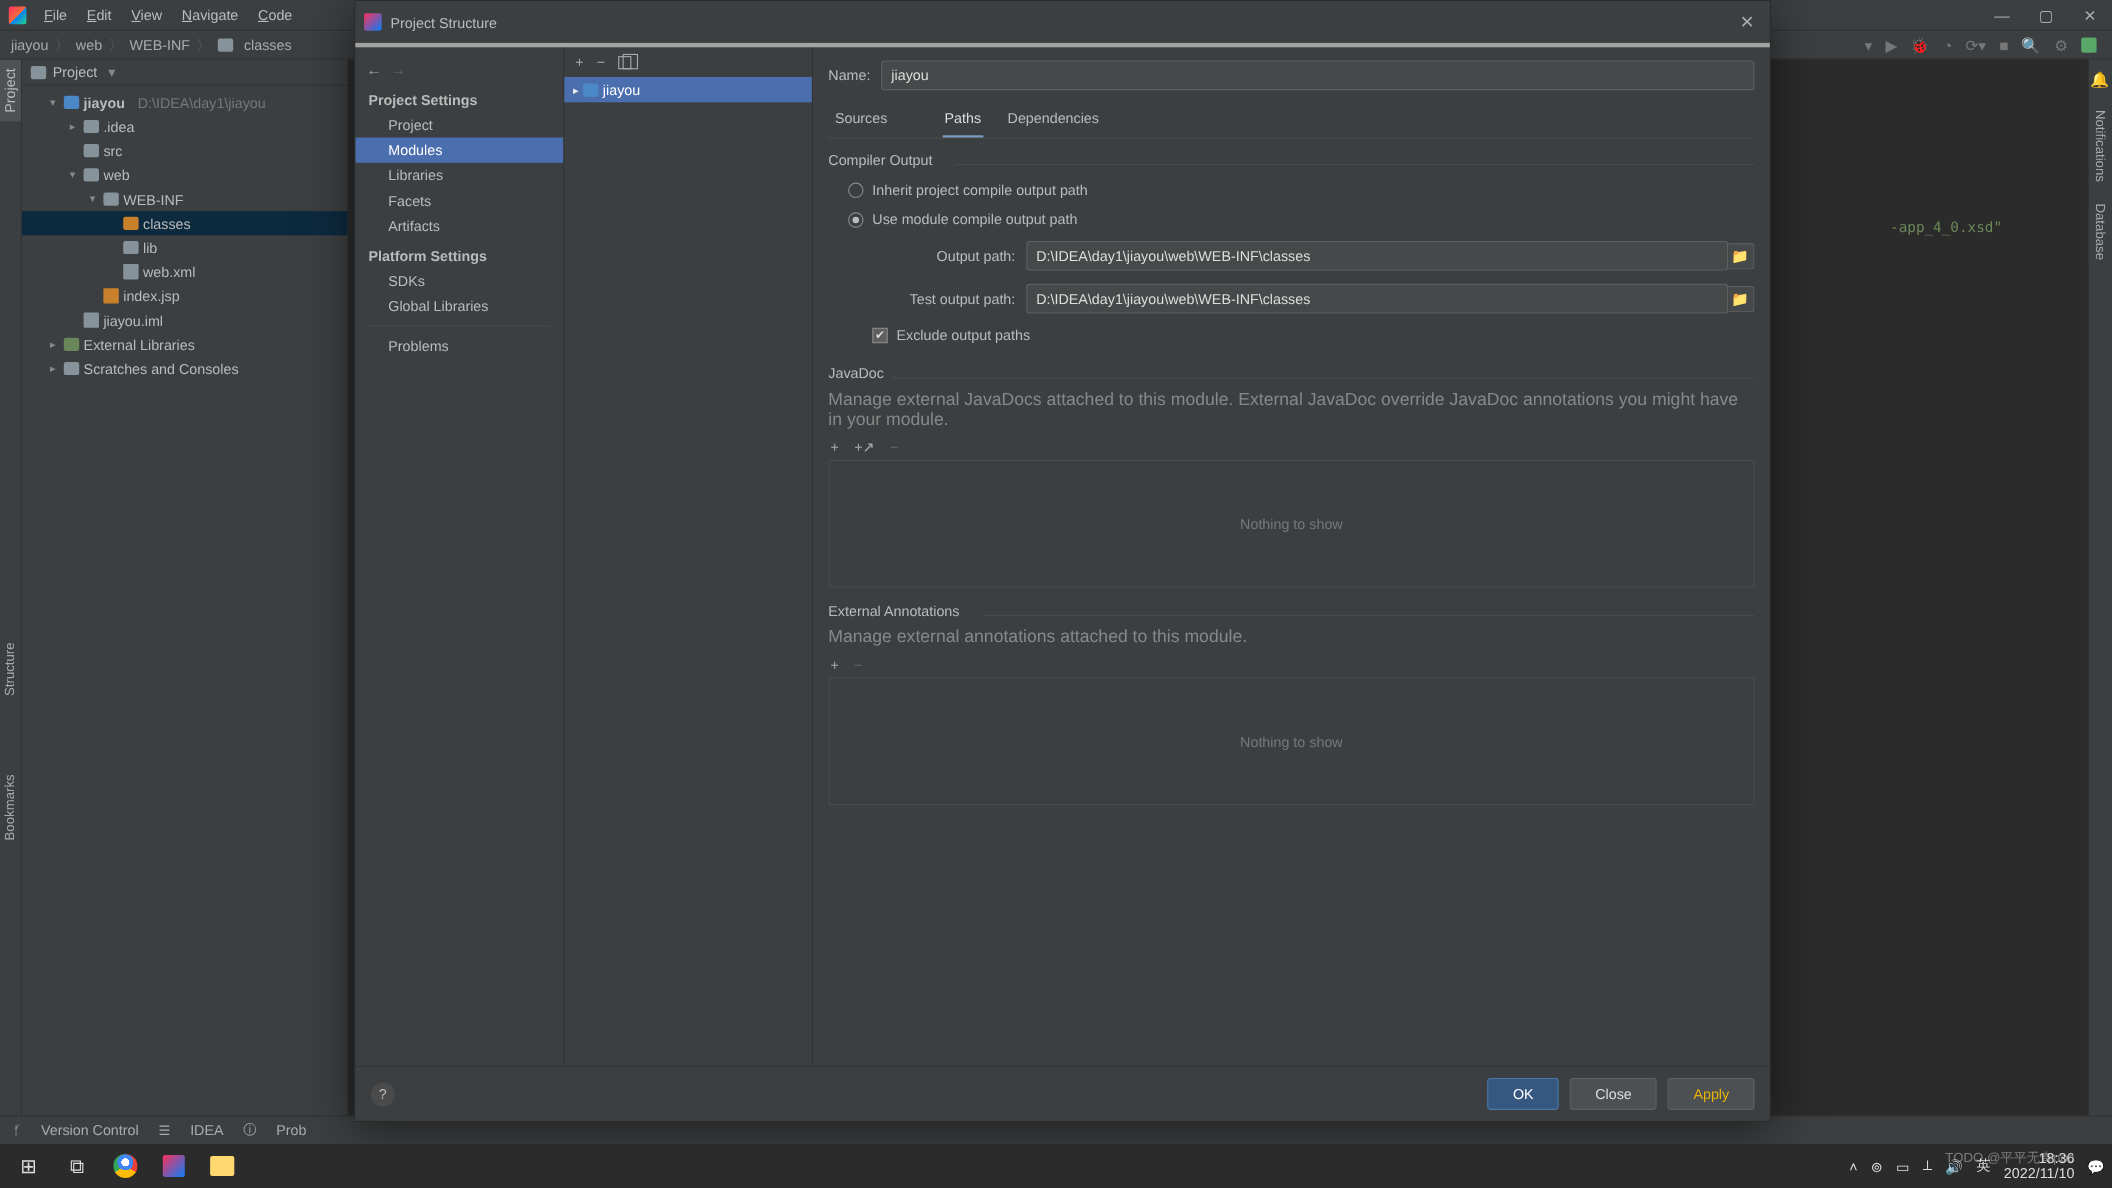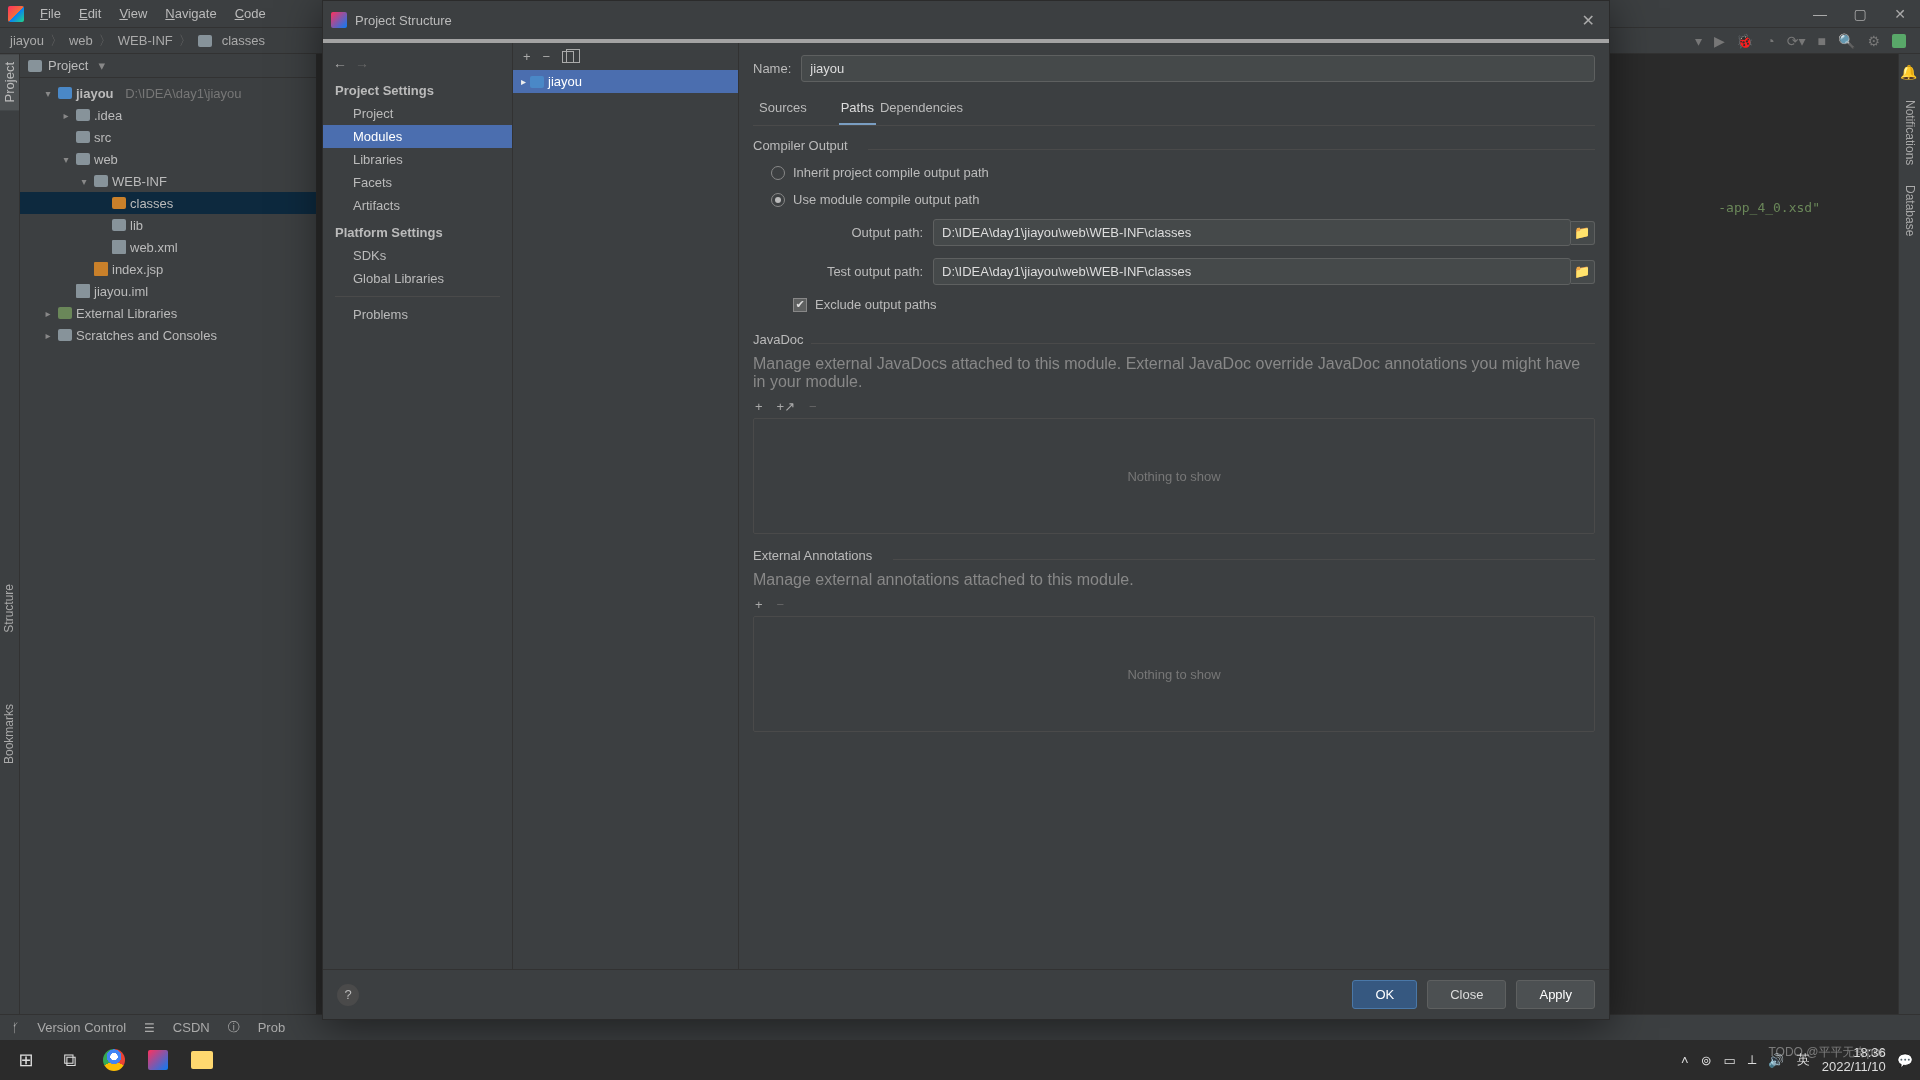--- a/index.html
+++ b/index.html
@@ -71,21 +71,21 @@
 .dlg-mid .midtb .plus::before{content:"+";} .dlg-mid .midtb .minus::before{content:"−";}
 .dlg-mid .midtb .copy{width:12px;height:12px;border:1px solid #aaa;position:relative;}
 .dlg-mid .midtb .copy::after{content:"";position:absolute;width:12px;height:12px;border:1px solid #aaa;top:-3px;left:3px;}
 .dlg-mid .mrow { display:flex; align-items:center; padding:4px 8px; gap:4px; background:#4b6eaf; color:#fff;}
 .dlg-mid .mrow .chev{color:#eee;font-size:10px;}
 .dlg-mid .mrow .mi{width:14px;height:12px;background:#4a88c7;border-radius:2px;}
 .dlg-main { flex:1; padding:12px 14px; display:flex; flex-direction:column; overflow:auto;}
 .frow { display:flex; align-items:center; gap:10px; margin-bottom:12px;}
 .frow label{color:#bbb;}
 .finput { flex:1; background:#45494a; border:1px solid #5e6060; color:#ddd; padding:5px 8px; border-radius:3px;}
-.tabs { display:flex; gap:2px; border-bottom:1px solid #4a4a4a; padding:0 4px; margin-bottom:12px;}
+.tabs { display:flex; gap:20px; border-bottom:1px solid #4a4a4a; padding:0 4px; margin-bottom:12px;}
 .tabs .tab { padding:6px 2px 8px; color:#bbb; }
 .tabs .tab.act { border-bottom:2px solid #7a9ec2; color:#ddd;margin-left:28px;}
 .section { margin-bottom:14px;}
 .section .sh { color:#bbb; padding-bottom:6px; position:relative;}
 .section .sh::after{content:"";position:absolute;left:calc(var(--shw,110px));right:0;top:50%;border-top:1px solid #4a4a4a;}
 .radio-row{display:flex;align-items:center;gap:8px;padding:6px 0 6px 18px;}
 .radio{width:14px;height:14px;border:1px solid #888;border-radius:50%;display:inline-flex;align-items:center;justify-content:center;}
 .radio.on::after{content:"";width:6px;height:6px;background:#bbb;border-radius:50%;}
 .path-row{display:flex;align-items:center;gap:10px;padding:6px 0 6px 40px;}
 .path-row label{width:130px;text-align:right;color:#bbb;}
@@ -93,21 +93,21 @@
 .path-row .brws{width:24px;height:24px;display:flex;align-items:center;justify-content:center;color:#888;background:#45494a;border:1px solid #5e6060;border-left:none;border-radius:0 3px 3px 0;margin-left:-10px;}
 .chk-row{display:flex;align-items:center;gap:8px;padding:6px 0 6px 40px;}
 .chk{width:14px;height:14px;border:1px solid #888;background:#5e6060;display:flex;align-items:center;justify-content:center;color:#ddd;font-size:11px;}
 .helptext{color:#888;font-size:16px;padding:2px 0 6px;}
 .listtb{display:flex;gap:14px;padding:2px 2px 4px;color:#aaa;font-size:15px;}
 .emptybox{border:1px solid #4a4a4a;height:116px;display:flex;align-items:center;justify-content:center;color:#777;border-radius:2px;}
 .dlg-footer{height:50px;border-top:1px solid #323232;display:flex;align-items:center;padding:0 14px;gap:10px;}
 .dlg-footer .help{width:22px;height:22px;border-radius:50%;background:#4a4a4a;color:#bbb;display:flex;align-items:center;justify-content:center;}
 .btn{padding:6px 22px;border-radius:3px;border:1px solid #5e6060;background:#4c5052;color:#ddd;}
 .btn.primary{background:#365880;border-color:#4a78a8;color:#fff;}
-.btn.dis{color:#ffffff;}
+.btn.dis{color:#eab308;}
 .dlg-footer .spacer{flex:1;}
 
 .side-struct{position:absolute;left:0;top:580px;width:20px;writing-mode:vertical-rl;transform:rotate(180deg);color:#aaa;font-size:12px;padding:4px 2px;}
 .side-bm{position:absolute;left:0;top:700px;width:20px;writing-mode:vertical-rl;transform:rotate(180deg);color:#aaa;font-size:12px;padding:4px 2px;}
 </style>
 </head>
 <body>
 
 <div class="ide-menubar">
   <span class="logo"></span>
@@ -222,21 +222,21 @@
       </div>
   </div>
 </div>
 
 <div class="editor-hint">-app_4_0.xsd"</div>
 
 <div class="bottom-toolbar">
   <span class="icn">ᚶ</span>
     <span>Version Control</span>
   <span class="icn">☰</span>
-    <span>CSDN</span>
+    <span>IDEA</span>
   <span class="icn">ⓘ</span>
     <span>Prob</span>
 </div>
 
 <div class="statusbar">
   <span class="left-icn">◫</span>
   <span>1:1</span>
   <span>LF</span>
   <span>UTF-8</span>
   <span>4 spaces</span>

